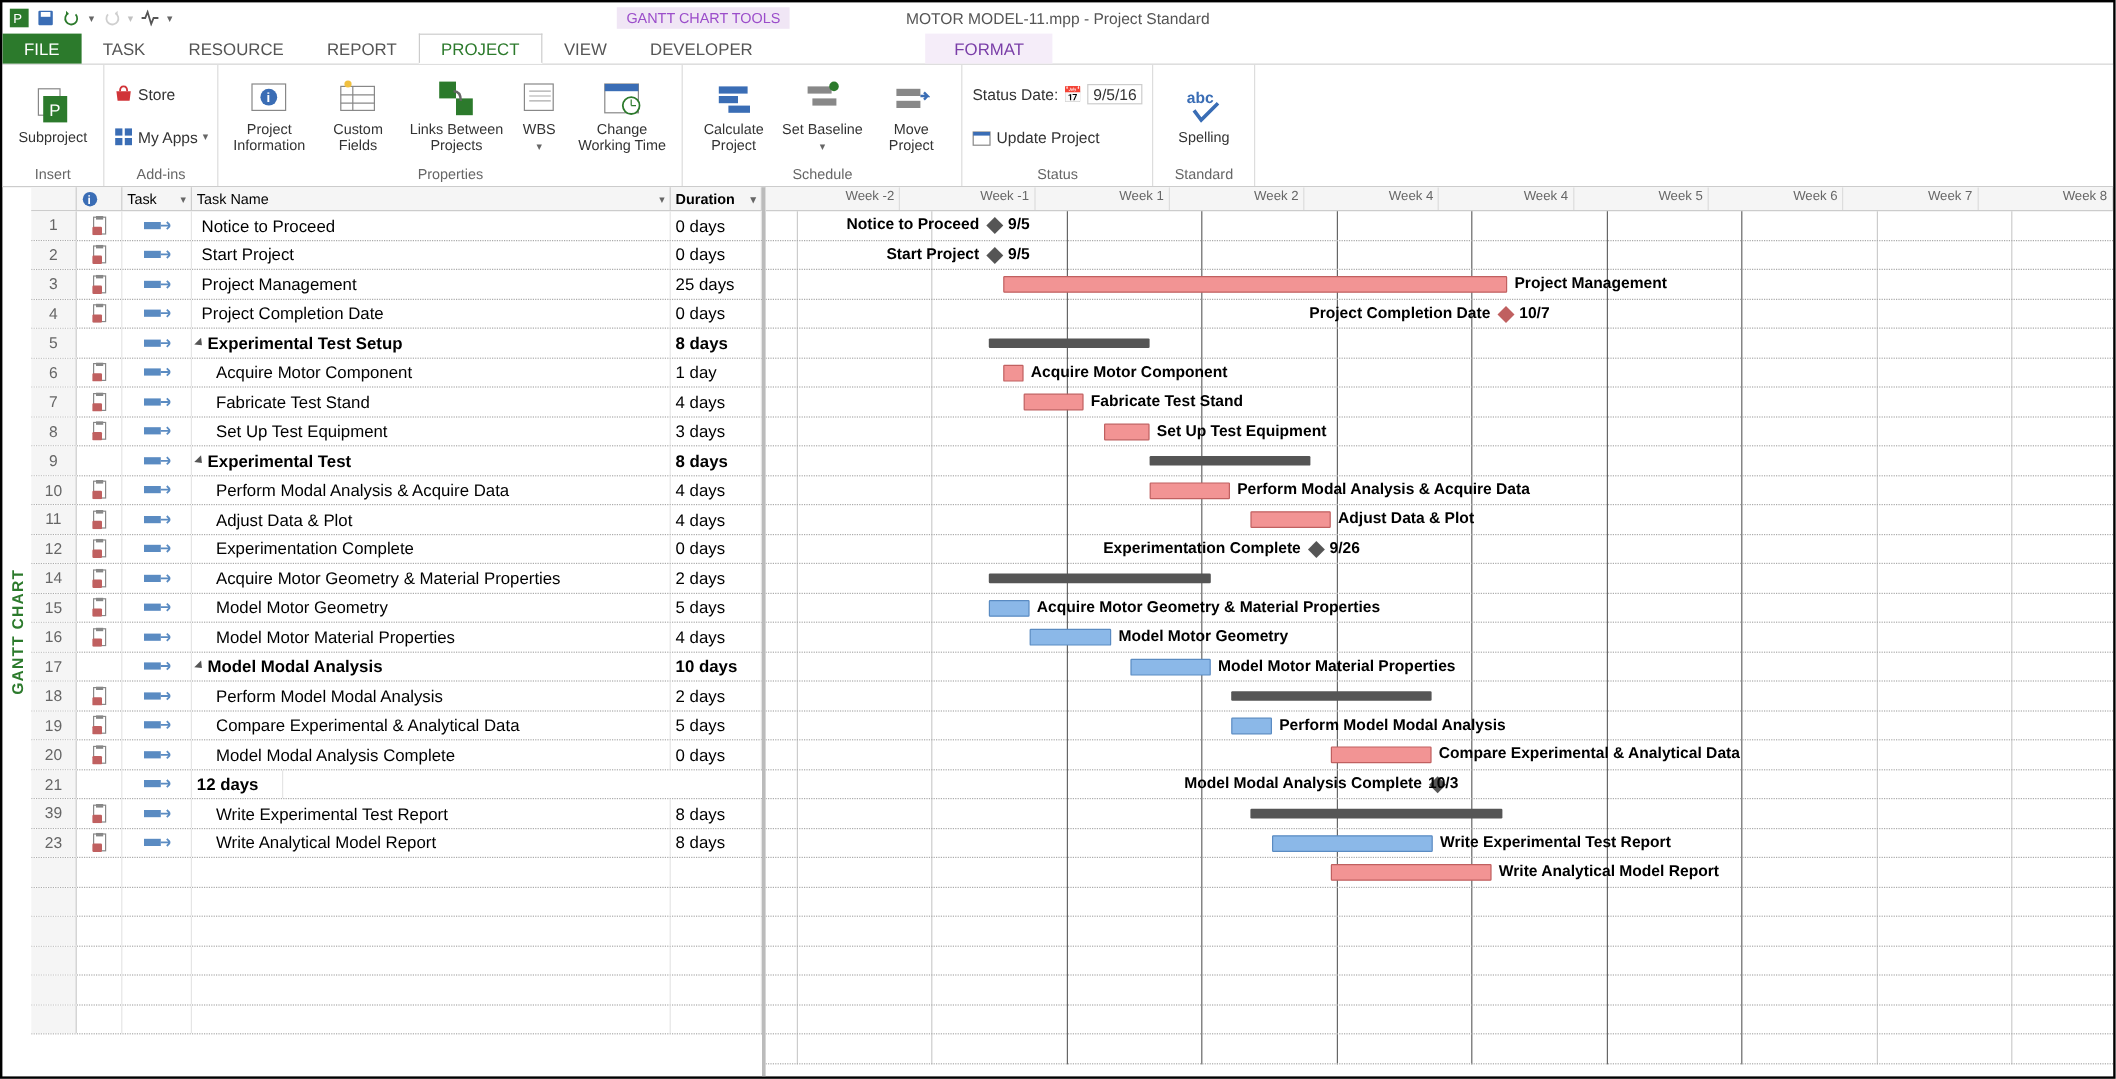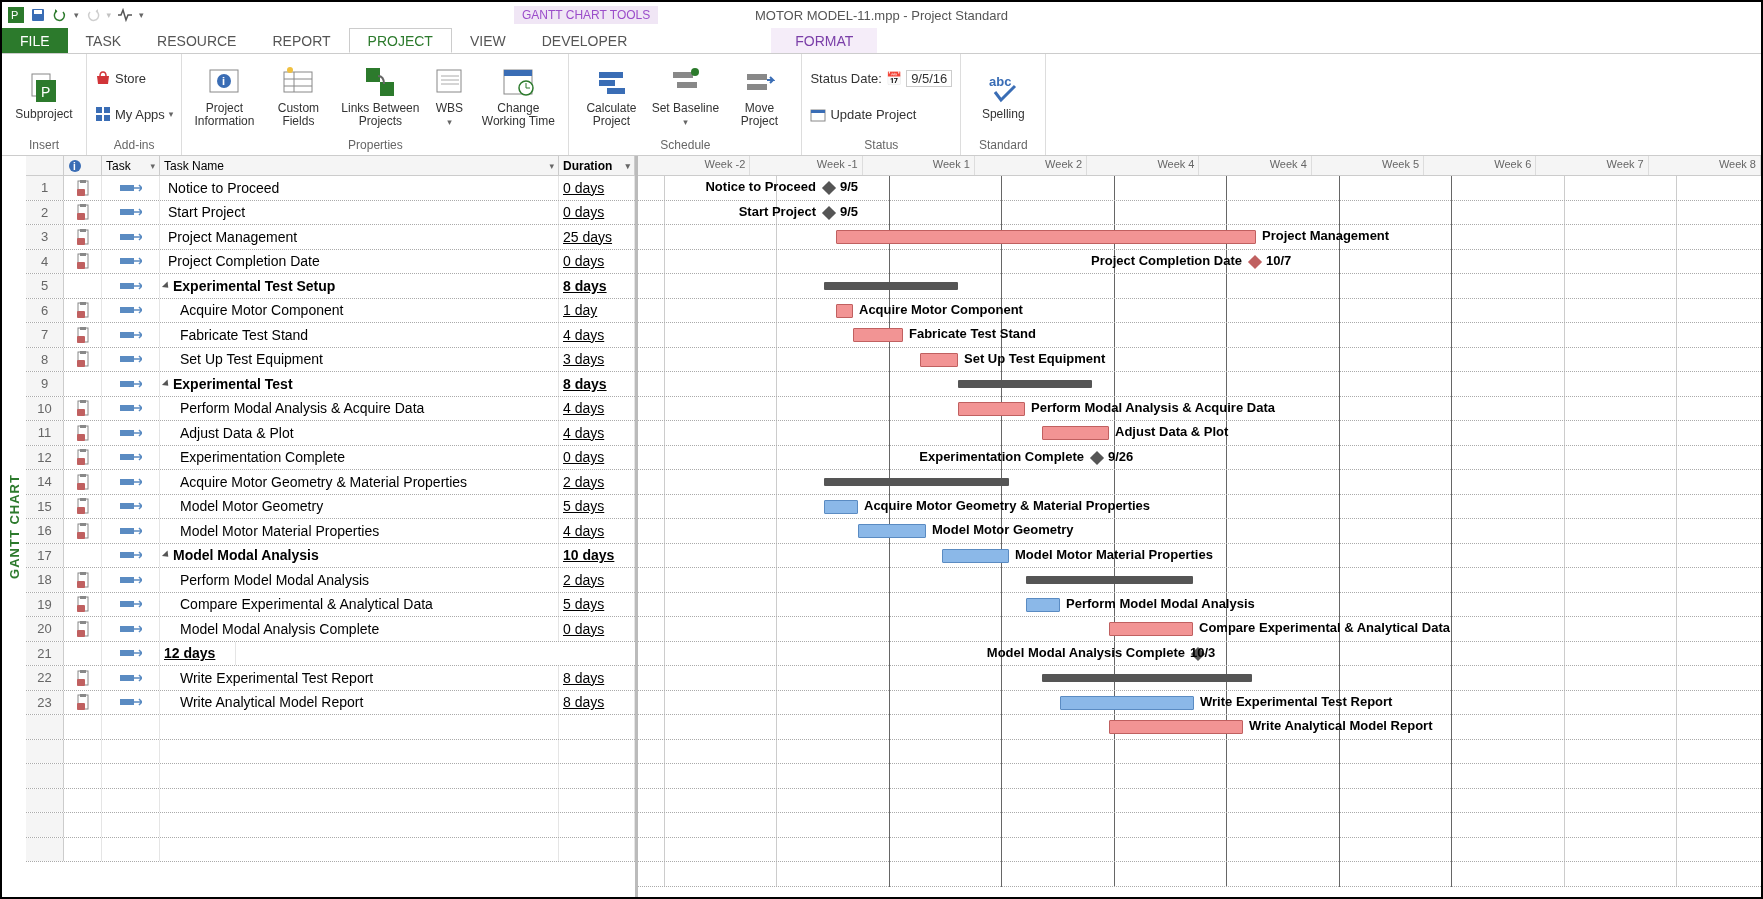--- a/index.html
+++ b/index.html
@@ -44,21 +44,21 @@
 .hcol-name { flex: 1; }
 .hcol-dur { width: 76px; font-weight: bold; }
 
 .rows { flex: 1; overflow: hidden; }
 .trow { display: flex; height: 24.5px; border-bottom: 1px dotted #aaa; align-items: center; font-size: 14px; }
 .trow > div { border-right: 1px solid #e5e5e5; height: 100%; display: flex; align-items: center; padding: 0 4px; }
 .c-num { width: 38px; justify-content: center; background: #f5f5f5; color: #666; font-size: 13px; border-right: 1px solid #ccc !important; }
 .c-info { width: 38px; justify-content: center; }
 .c-task { width: 58px; justify-content: center; }
 .c-name { flex: 1; }
-.c-dur { width: 76px; text-decoration: underline; }
+.c-dur { width: 76px; }
 .bold { font-weight: bold; }
 .indent1 { padding-left: 8px !important; }
 .indent2 { padding-left: 20px !important; }
 .collapse-tri { display: inline-block; width: 0; height: 0; border-left: 5px solid #555; border-top: 4px solid transparent; border-bottom: 4px solid transparent; transform: rotate(45deg); margin-right: 4px; }
 
 
 .gantt { flex: 1; position: relative; overflow: hidden; }
 .gantt-header { height: 20px; display: flex; border-bottom: 1px solid #ccc; font-size: 11px; color: #666; background: #f5f5f5; }
 .gantt-header > div { flex: 1; border-right: 1px solid #ddd; text-align: right; padding: 2px 4px 0 0; }
 .gantt-body { position: relative; }
@@ -671,21 +671,21 @@
             <div class="c-info"></div>
             <div class="c-task">
               <svg width="22" height="12">
                 <rect x="0" y="3" width="14" height="6" fill="#5a8bc2"></rect>
                 <path d="M14 6 L22 6 L19 3 M22 6 L19 9" stroke="#5a8bc2" fill="none" stroke-width="1.5"></path>
               </svg>
             </div>
             <div class="c-dur bold">12 days</div>
           </div>
           <div class="trow">
-            <div class="c-num">22</div>
+            <div class="c-num">39</div>
             <div class="c-info">
               <svg width="16" height="16">
                 <rect x="3" y="1" width="10" height="14" fill="#fff" stroke="#888"></rect>
                 <rect x="5" y="0" width="6" height="3" fill="#888"></rect>
                 <rect x="2" y="9" width="8" height="7" fill="#c06060" rx="1"></rect>
               </svg>
             </div>
             <div class="c-task">
               <svg width="22" height="12">
                 <rect x="0" y="3" width="14" height="6" fill="#5a8bc2"></rect>

